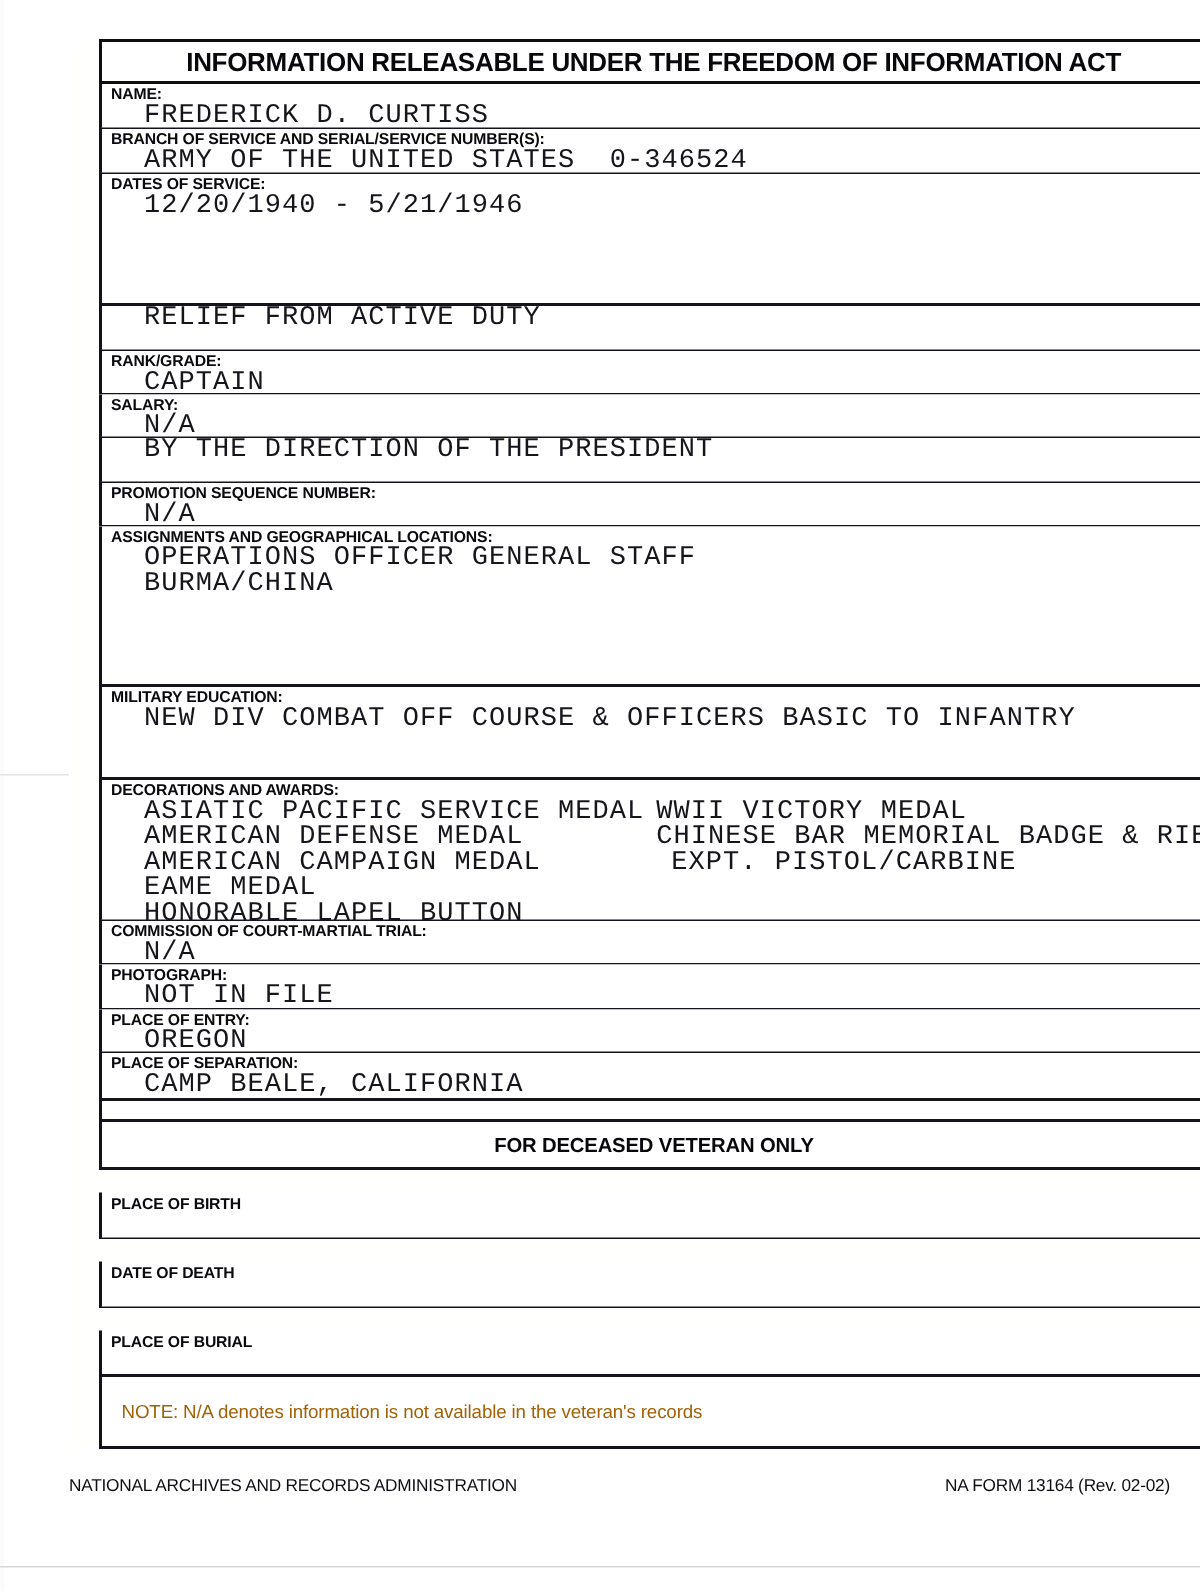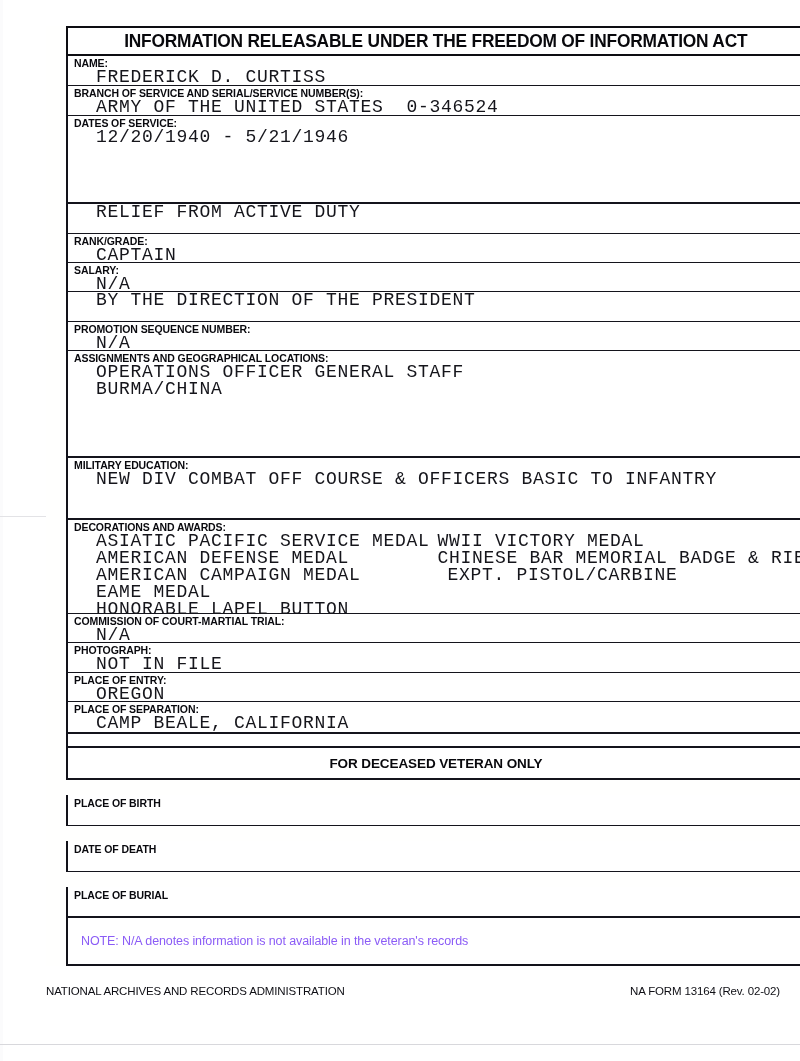--- a/index.html
+++ b/index.html
@@ -133,21 +133,21 @@
     border-right: 2px solid #12121a;
     border-bottom: 2px solid #12121a;
     height: 48px;
     display: flex;
     align-items: center;
     background: #ffffff;
     box-sizing: border-box;
   }
   .note-text {
     font-size: 12.5px;
-    color: #8b5cf6;
+    color: #a16207;
     padding-left: 13px;
     letter-spacing: -0.1px;
   }
 
   
   .footer {
     position: absolute;
     left: 36px;
     top: 985px;
     width: 744px;

